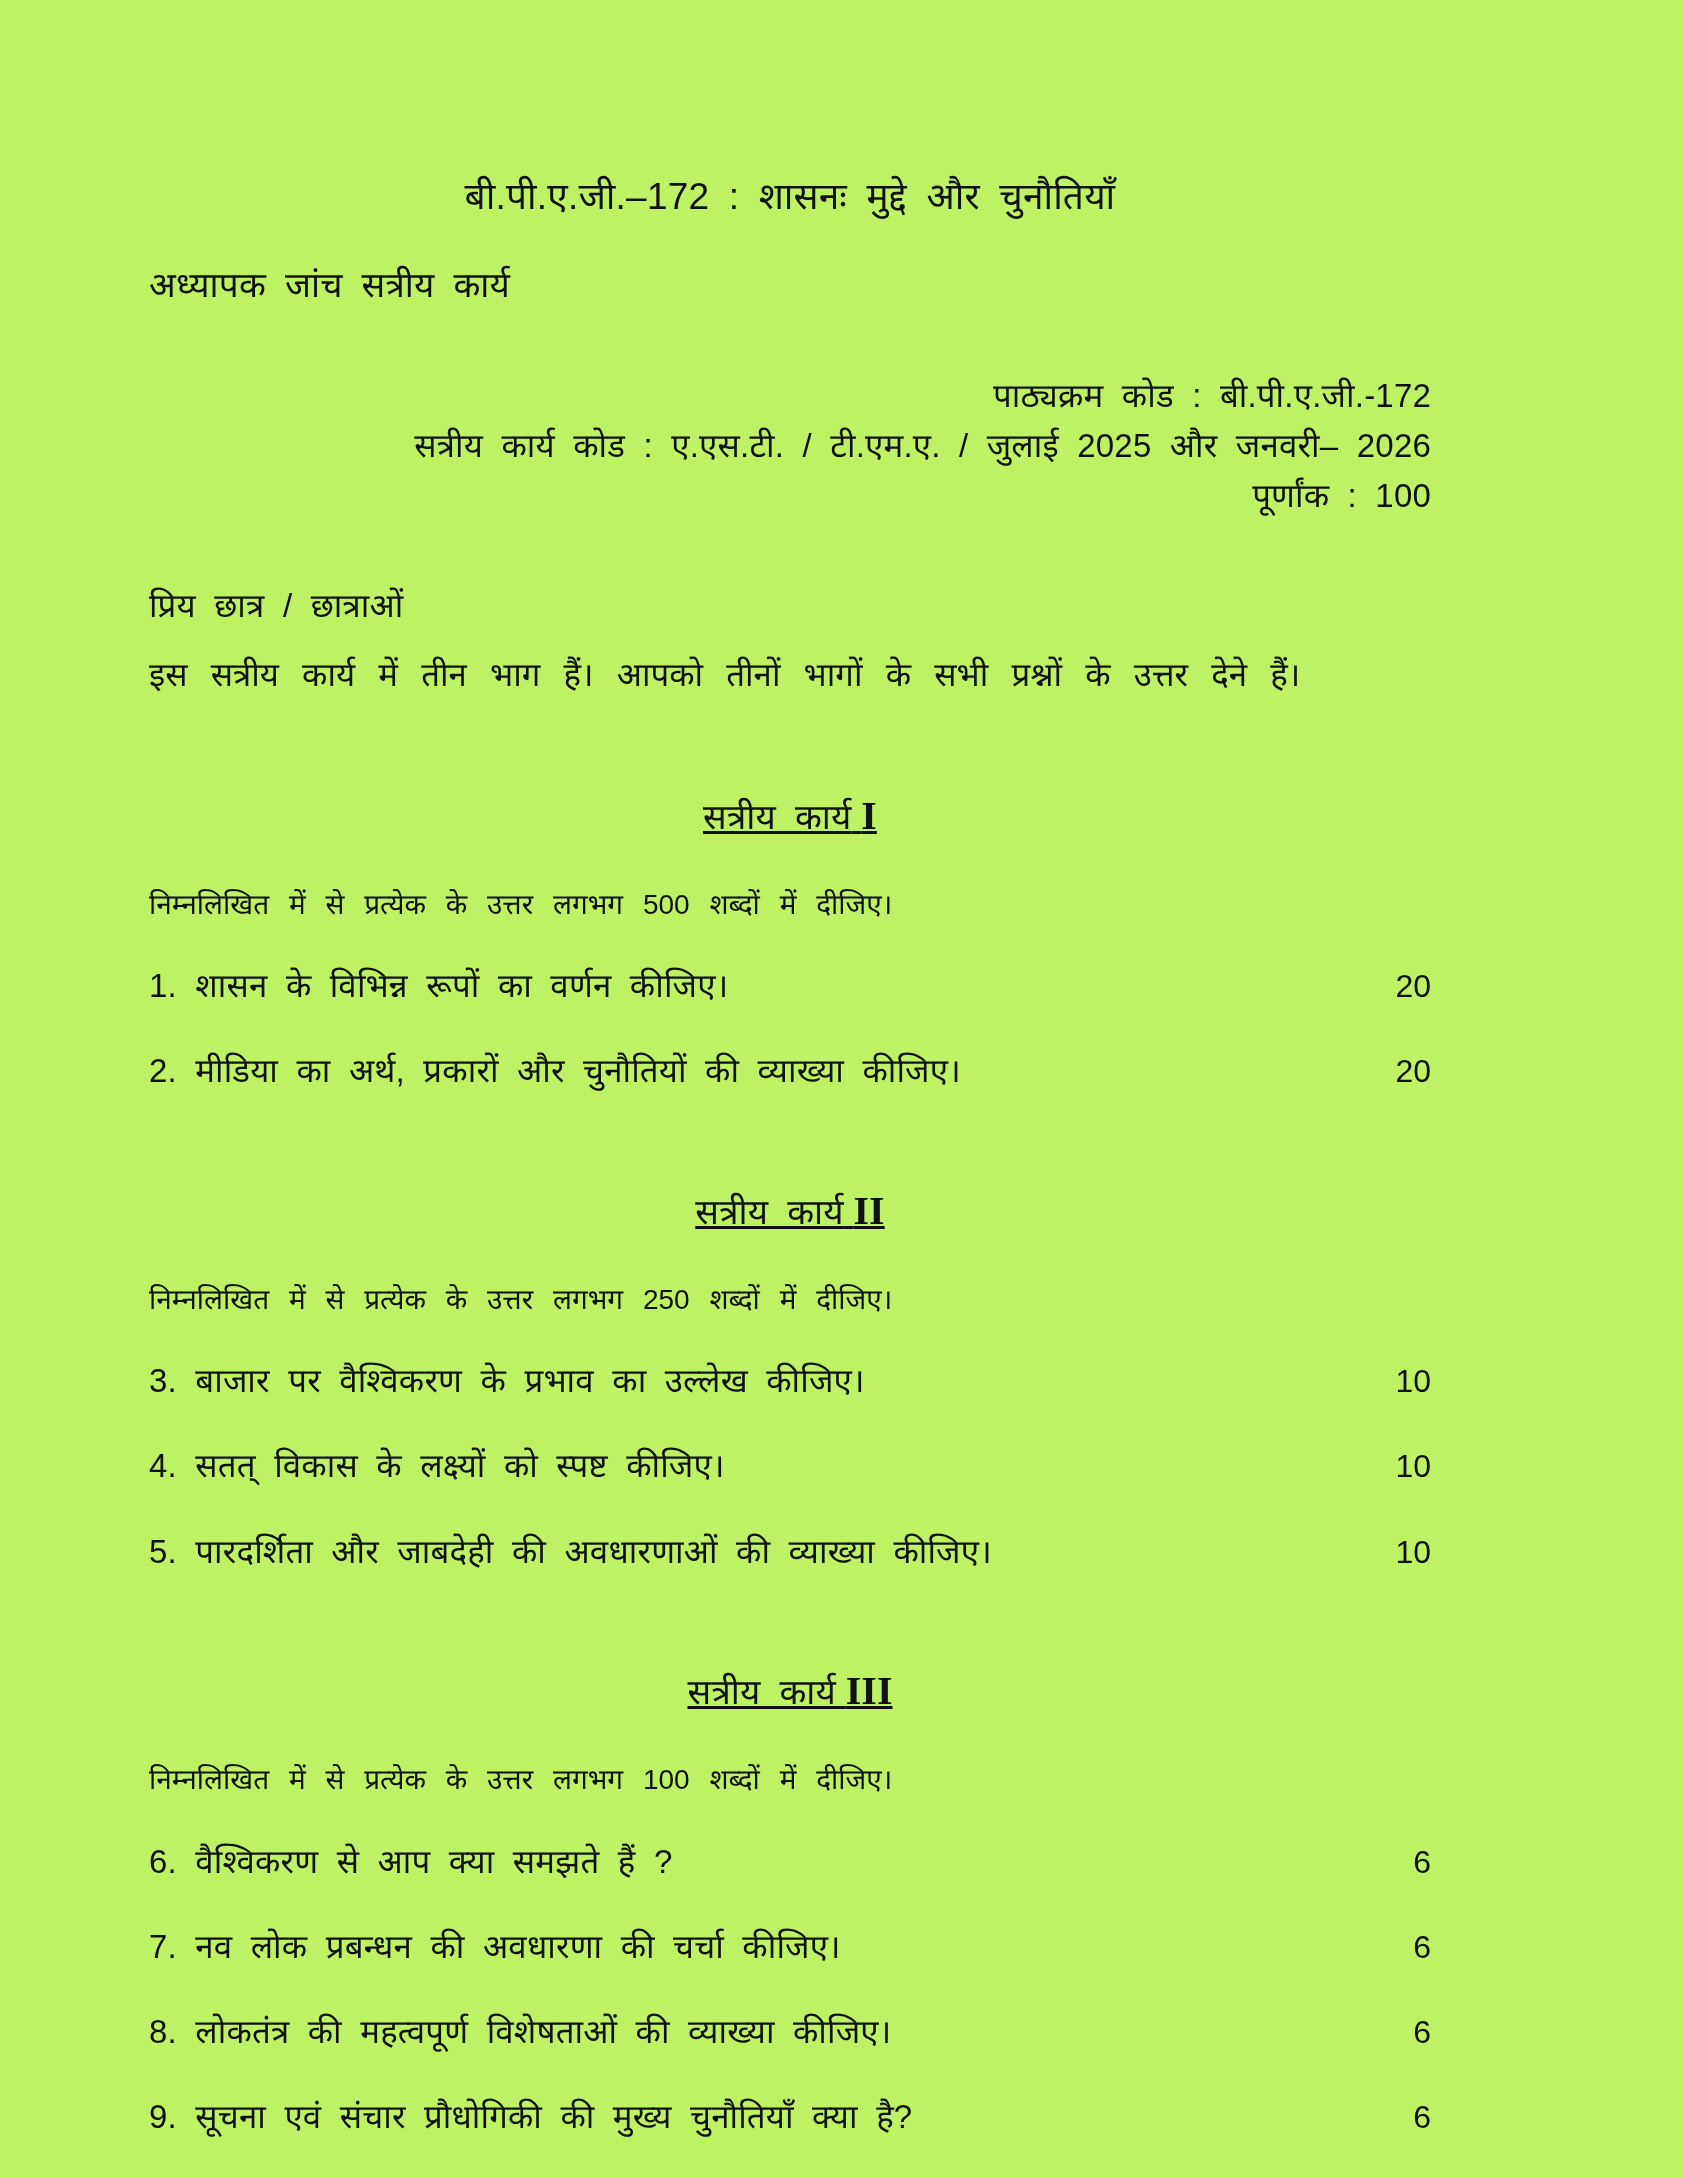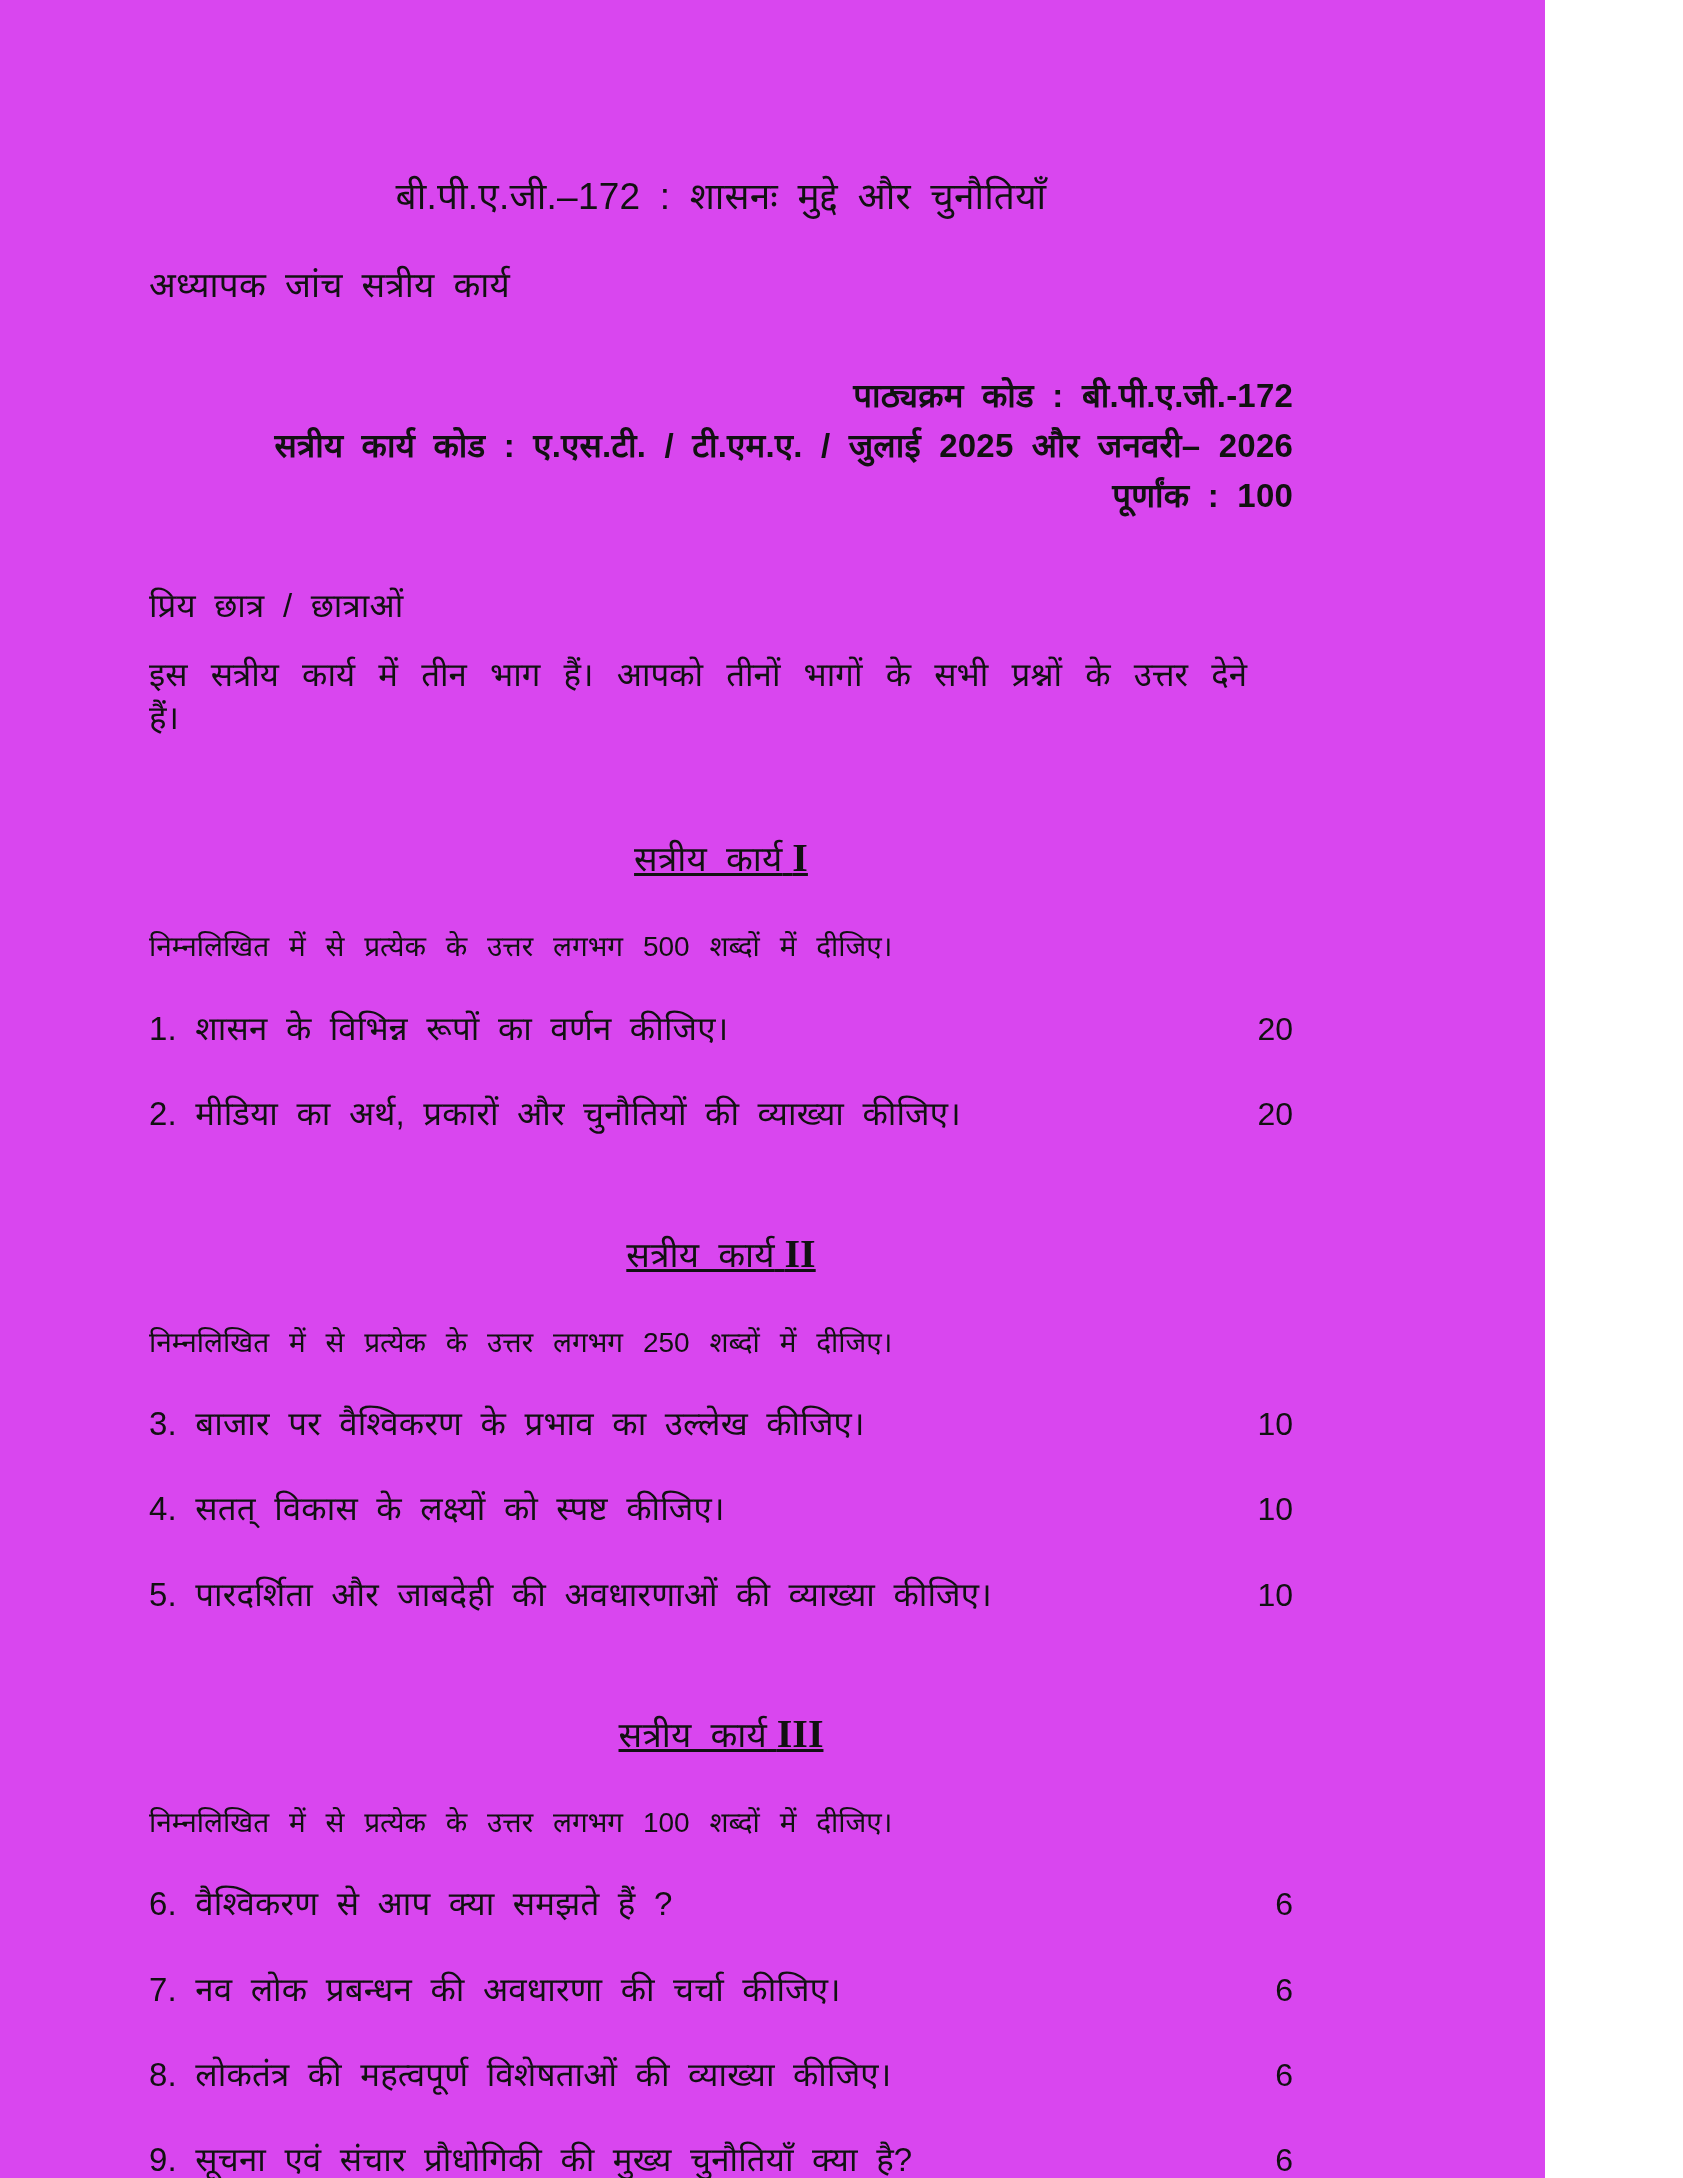--- a/index.html
+++ b/index.html
@@ -3,23 +3,23 @@
 <meta charset="utf-8">
 <style>
   * { margin: 0; padding: 0; box-sizing: border-box; }
   html, body {
     width: 1683px;
     background: #ffffff;
     font-family: "Liberation Sans", sans-serif;
     color: #111111;
   }
   .page {
-    width: 1545px;
+    width: 1683px;
     height: 2178px;
-    background: #d946ef;
+    background: #bef264;
     padding: 176px 252px 40px 149px;
     overflow: hidden;
   }
   .hindi { word-spacing: 9px; letter-spacing: 0.2px; }
 
   .doc-title {
     text-align: center;
     font-size: 37px;
     line-height: 1.15;
     margin-bottom: 34px;
@@ -29,21 +29,20 @@
     font-size: 35px;
     line-height: 1.1;
     margin-bottom: 67px;
     margin-top: 47px;
   }
   .code-block {
     text-align: right;
     font-size: 33px;
     line-height: 50px;
     margin-bottom: 65px;
-    font-weight: bold;
   }
   .salutation {
     font-size: 33px;
     line-height: 1.2;
     margin-bottom: 28px;
   }
   .general-instruction {
     font-size: 33px;
     line-height: 1.3;
     word-spacing: 14px;

